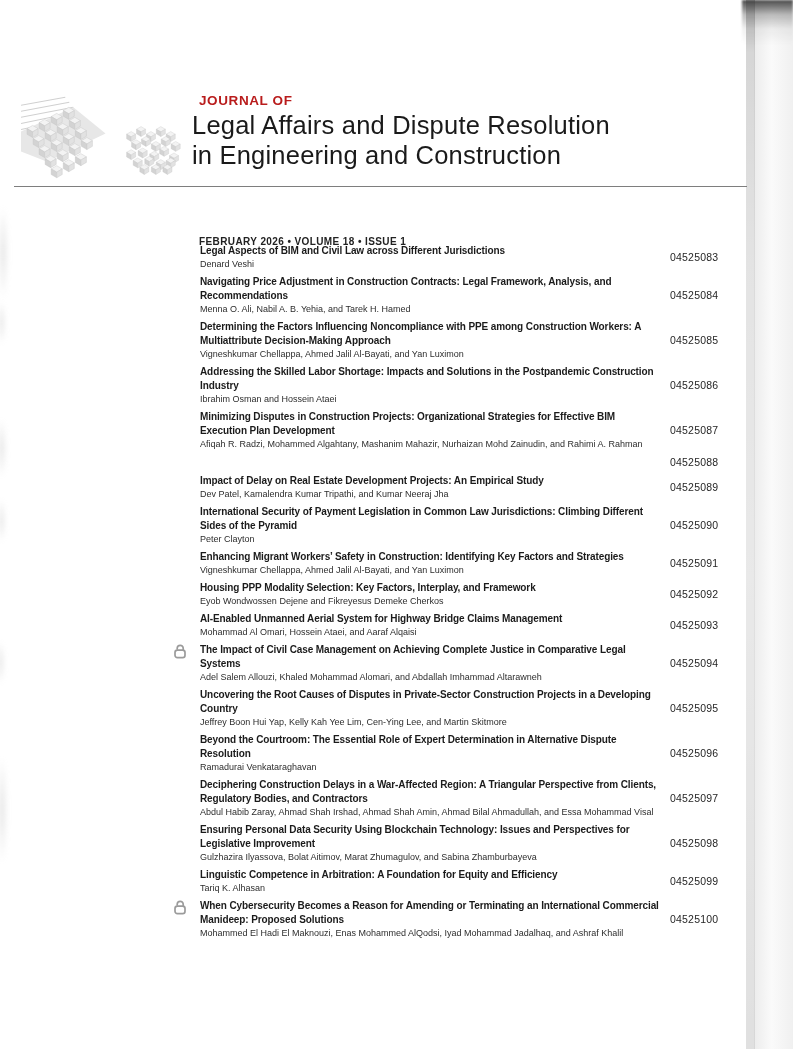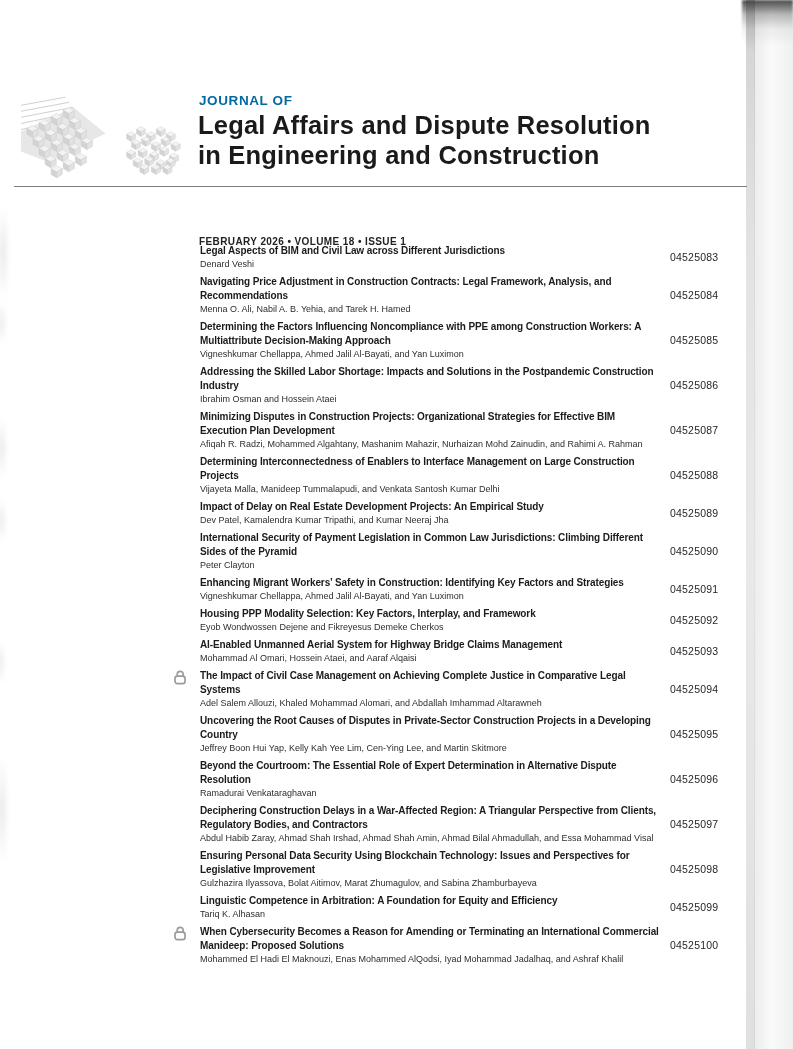--- a/index.html
+++ b/index.html
@@ -21,23 +21,23 @@
     opacity:.35;filter:blur(2.5px);}
   .sm1{left:-3px;top:205px;width:12px;height:95px;}
   .sm2{left:-3px;top:300px;width:9px;height:45px;}
   .sm3{left:-4px;top:418px;width:11px;height:60px;}
   .sm4{left:-3px;top:498px;width:9px;height:45px;}
   .sm5{left:-4px;top:640px;width:9px;height:45px;}
   .sm6{left:-4px;top:755px;width:12px;height:110px;}
   
   .logo{position:absolute;left:21px;top:95px;width:164px;height:85px;}
   .kicker{position:absolute;left:199px;top:93px;font-size:13.5px;font-weight:bold;
-    letter-spacing:.6px;color:#0369a1;}
-  .jtitle{position:absolute;left:198px;top:110px;width:560px;font-size:25.5px;
-    font-weight:bold;line-height:30px;letter-spacing:.2px;color:#1a1a1a;}
+    letter-spacing:.6px;color:#b91c1c;}
+  .jtitle{position:absolute;left:192px;top:110px;width:560px;font-size:25.5px;
+    font-weight:normal;line-height:30px;letter-spacing:.2px;color:#1a1a1a;}
   .rule{position:absolute;left:14px;top:186px;width:733px;height:1.4px;background:#7e7e7e;}
   .issue-line{position:absolute;left:199px;top:196px;font-size:10px;font-weight:bold;
     letter-spacing:.4px;color:#222;margin-top:40px;}
   
   .toc{position:absolute;left:200px;top:244px;width:520px;}
   .entry{position:relative;display:flex;align-items:center;margin-bottom:4.5px;}
   .entry-text{width:460px;}
   .entry-title{font-size:10px;font-weight:bold;line-height:14px;letter-spacing:-0.1px;color:#1b1b1b;}
   .entry-authors{font-size:9px;line-height:11.5px;color:#2d2d2d;margin-top:1px;}
   .entry-page{margin-left:auto;width:50px;font-size:10.5px;line-height:14px;color:#262626;
@@ -164,24 +164,20 @@
 
     <div class="entry">
       <div class="entry-text">
           <div class="entry-title">Minimizing Disputes in Construction Projects: Organizational Strategies for Effective BIM Execution Plan Development</div>
       <div class="entry-authors">Afiqah R. Radzi, Mohammed Algahtany, Mashanim Mahazir, Nurhaizan Mohd Zainudin, and Rahimi A. Rahman</div>
         </div>
       <div class="entry-page">04525087</div>
     </div>
 
     <div class="entry">
-      <div class="entry-text">
-          <div class="entry-title">Determining Interconnectedness of Enablers to Interface Management on Large Construction Projects</div>
-      <div class="entry-authors">Vijayeta Malla, Manideep Tummalapudi, and Venkata Santosh Kumar Delhi</div>
-        </div>
       <div class="entry-page">04525088</div>
     </div>
 
     <div class="entry">
       <div class="entry-text">
           <div class="entry-title">Impact of Delay on Real Estate Development Projects: An Empirical Study</div>
       <div class="entry-authors">Dev Patel, Kamalendra Kumar Tripathi, and Kumar Neeraj Jha</div>
         </div>
       <div class="entry-page">04525089</div>
     </div>

